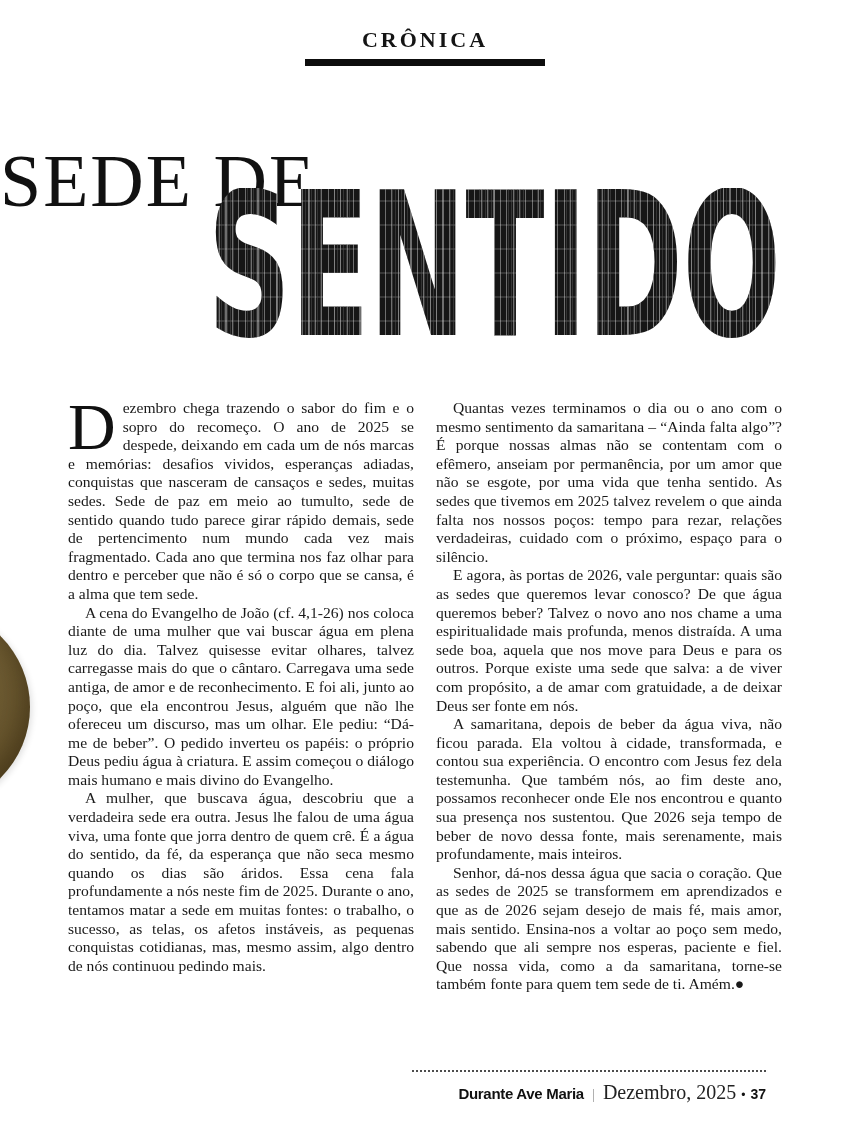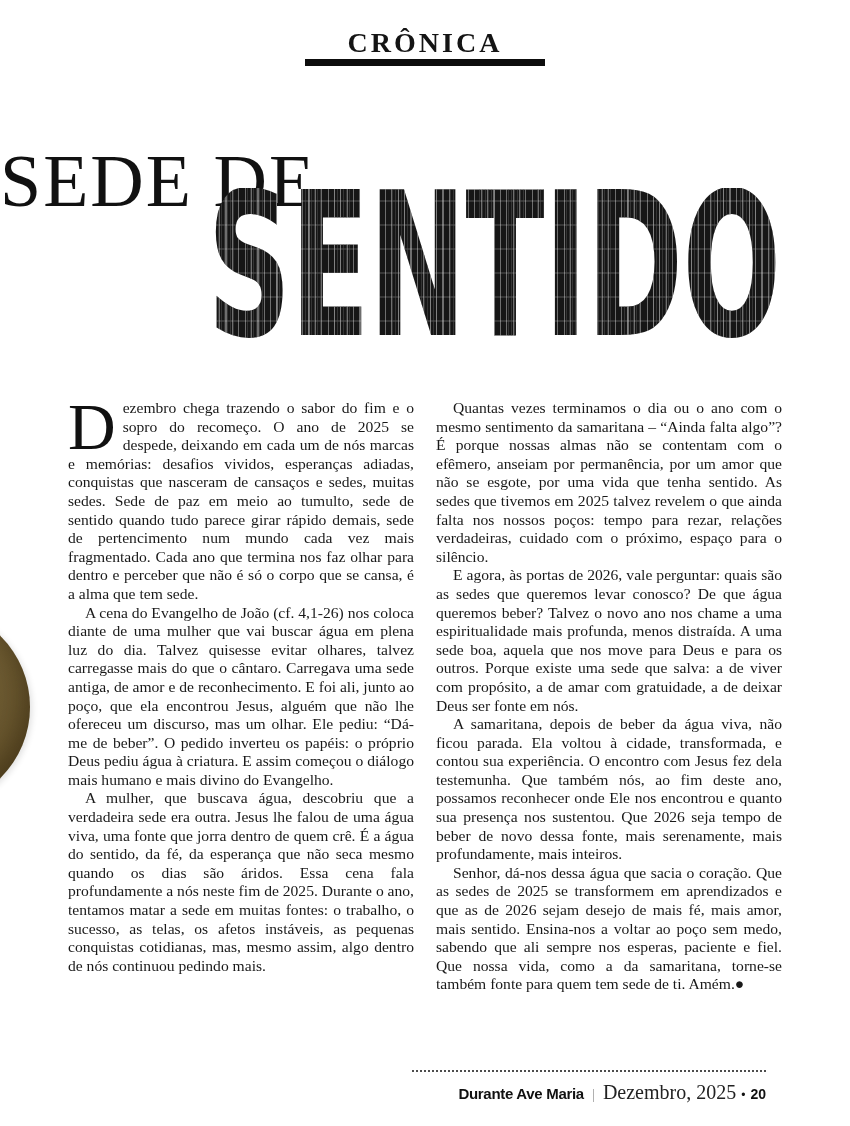--- a/index.html
+++ b/index.html
@@ -6,21 +6,21 @@
   .page {
     position:relative; width:850px; height:1126px; margin:0 auto;
     background:#ffffff; overflow:hidden; color:#1b1b1b;
     font-family:"Liberation Serif", serif;
   }
 
   
   .kicker {
     position:absolute; top:27px; left:0; width:100%;
     text-align:center; font-family:"Liberation Serif", serif;
-    font-weight:bold; font-size:28px; letter-spacing:3px; color:#141414;
+    font-weight:bold; font-size:22px; letter-spacing:3px; color:#141414;
   }
   .kicker-bar {
     position:absolute; top:59px; left:305px; width:240px; height:7px;
     background:#0d0d0d;
   }
 
   
   .title-serif {
     position:absolute; top:106px; left:0; width:100%;
     font-family:"Liberation Serif", serif;
@@ -124,16 +124,16 @@
       <p>E agora, às portas de 2026, vale perguntar: quais são as sedes que queremos levar conosco? De que água queremos beber? Talvez o novo ano nos chame a uma espiritualidade mais profunda, menos distraída. A uma sede boa, aquela que nos move para Deus e para os outros. Porque existe uma sede que salva: a de viver com propósito, a de amar com gratuidade, a de deixar Deus ser fonte em nós.</p>
       <p>A samaritana, depois de beber da água viva, não ficou parada. Ela voltou à cidade, transformada, e contou sua experiência. O encontro com Jesus fez dela testemunha. Que também nós, ao fim deste ano, possamos reconhecer onde Ele nos encontrou e quanto sua presença nos sustentou. Que 2026 seja tempo de beber de novo dessa fonte, mais serenamente, mais profundamente, mais inteiros.</p>
       <p>Senhor, dá-nos dessa água que sacia o coração. Que as sedes de 2025 se transformem em aprendizados e que as de 2026 sejam desejo de mais fé, mais amor, mais sentido. Ensina-nos a voltar ao poço sem medo, sabendo que ali sempre nos esperas, paciente e fiel. Que nossa vida, como a da samaritana, torne-se também fonte para quem tem sede de ti. Amém.●</p>
     </div>
   </div>
 
   <div class="side-photo"></div>
 
   <div class="footer-rule"></div>
   <div class="footer">
-    <span class="mag">Durante Ave Maria</span><span class="sep">|</span><span class="issue">Dezembro, 2025</span><span class="dot">•</span><span class="pagenum">20</span>
+    <span class="mag">Durante Ave Maria</span><span class="sep">|</span><span class="issue">Dezembro, 2025</span><span class="dot">•</span><span class="pagenum">37</span>
   </div>
 
 </div>
 
 </body></html>

